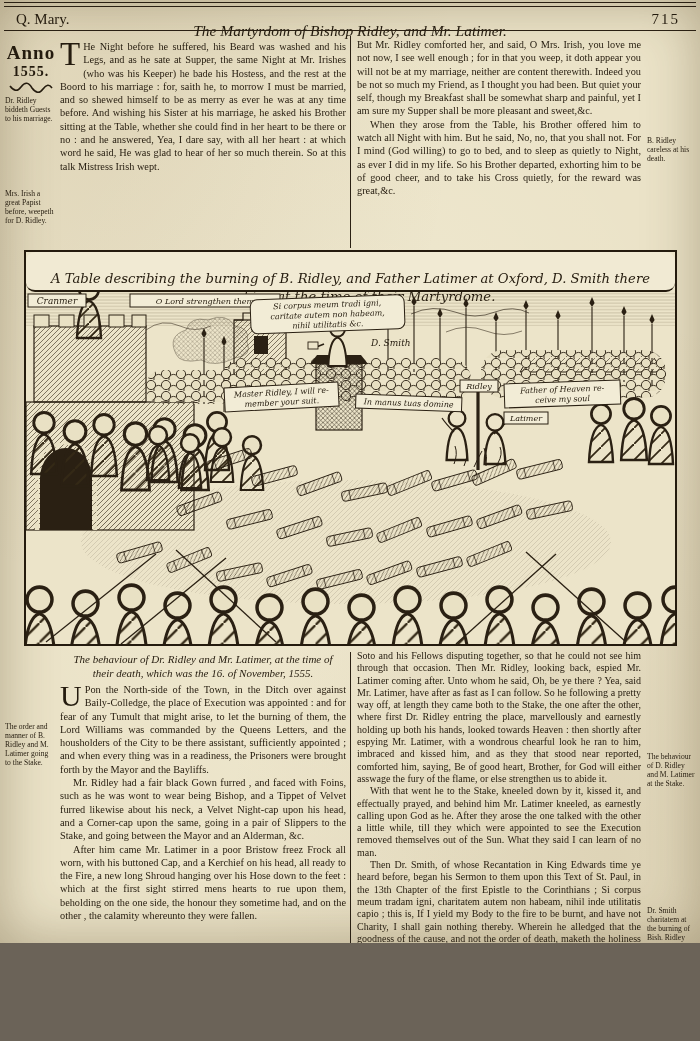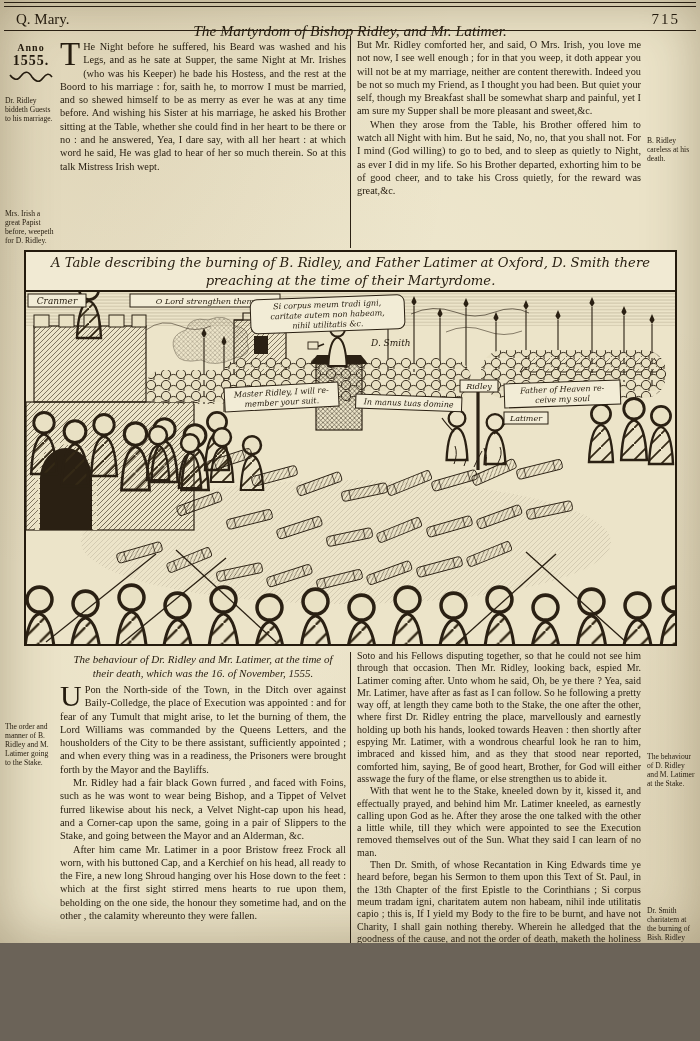--- a/index.html
+++ b/index.html
@@ -21,27 +21,27 @@
   .hdr-page  { position:absolute; top:11px; right:20px; font-size:15px; letter-spacing:2px; }
   .col { position:absolute; font-size:10.3px; line-height:13.3px; text-align:justify; overflow:hidden; }
   .col p { text-indent:13px; }
   .col p.first { text-indent:0; }
   .chead { font-style:italic; text-align:center; font-size:11px; line-height:14px; margin-bottom:3px; padding:0 8px; }
   .dropcap { float:left; font-size:33px; line-height:27px; padding:1px 3px 0 0; }
   .dropcap.small { font-size:30px; line-height:24px; }
   .mnote { position:absolute; width:50px; font-size:7.6px; line-height:9px; }
   .mnote.left { left:5px; } .mnote.right { left:647px; }
   .anno { position:absolute; left:5px; top:42px; width:52px; text-align:center; font-weight:bold; }
-  .anno .w { font-size:10px; letter-spacing:1px; }
+  .anno .w { font-size:19px; letter-spacing:1px; }
   .anno .y { font-size:14px; letter-spacing:1px; }
   .engraving { position:absolute; left:24px; top:250px; width:653px; height:396px;
     border:2px solid #241b0e; background:#ece4c9; }
   .eng-caption { height:40px; border-bottom:2px solid #241b0e; background:#f1ead3;
     text-align:center; font-family:"DejaVu Serif", serif; font-style:italic;
-    font-size:13.2px; line-height:17.5px; padding-top:2px; }
+    font-size:13.2px; line-height:17.5px; padding-top:18px;border-radius:9px; }
   .catchword { text-align:left; text-indent:0 !important; padding-right:6px; }
   .et  { font:italic 8px "DejaVu Serif", serif; fill:#241b0e; }
   .etb { font:italic 9px "DejaVu Serif", serif; fill:#241b0e; }
   .bcol-br { font-size:10px; line-height:12.3px; }
 </style>
 </head>
 <body>
 
 <div class="page">
 
@@ -53,21 +53,21 @@
   <div class="hrule" style="top:30px"></div>
 
   <div class="anno">
     <div class="w">Anno</div>
     <div class="y">1555.</div>
     <svg width="46" height="12" viewBox="0 0 46 12">
       <path d="M2,4 q6,8 11,1 q6,-8 11,1 q6,8 11,1 q5,-7 9,-1" fill="none" stroke="#241b0e" stroke-width="1.6"></path>
     </svg>
   </div>
   <div class="mnote left" style="top:96px">Dr. Ridley biddeth Guests to his marriage.</div>
-  <div class="mnote left" style="top:209px">Mrs. Irish a great Papist before, weepeth for D. Ridley.</div>
+  <div class="mnote left" style="top:189px">Mrs. Irish a great Papist before, weepeth for D. Ridley.</div>
   <div class="mnote left" style="top:722px">The order and manner of B. Ridley and M. Latimer going to the Stake.</div>
   <div class="mnote left" style="top:986px">D. Ridley and M. Doctor brought together to the Stake.</div>
 
   <div class="mnote right" style="top:136px">B. Ridley careless at his death.</div>
   <div class="mnote right" style="top:752px">The behaviour of D. Ridley and M. Latimer at the Stake.</div>
   <div class="mnote right" style="top:906px">Dr. Smith charitatem at the burning of Bish. Ridley and M. Latimer.</div>
 
   <div class="col" style="left:60px; top:40px; width:286px; height:208px">
     <p class="first"><span class="dropcap">T</span><span>He Night before he suffered, his Beard was washed and his Legs, and as he sate at Supper, the same Night at Mr. Irishes (who was his Keeper) he bade his Hostess, and the rest at the Boord to his marriage : for, saith he, to morrow I must be married, and so shewed himself to be as merry as ever he was at any time before. And wishing his Sister at his marriage, he asked his Brother sitting at the Table, whether she could find in her heart to be there or no : and he answered, Yea, I dare say, with all her heart : at which word he said, He was glad to hear of her so much therein. So at this talk Mistress Irish wept.</span></p>
   </div>

